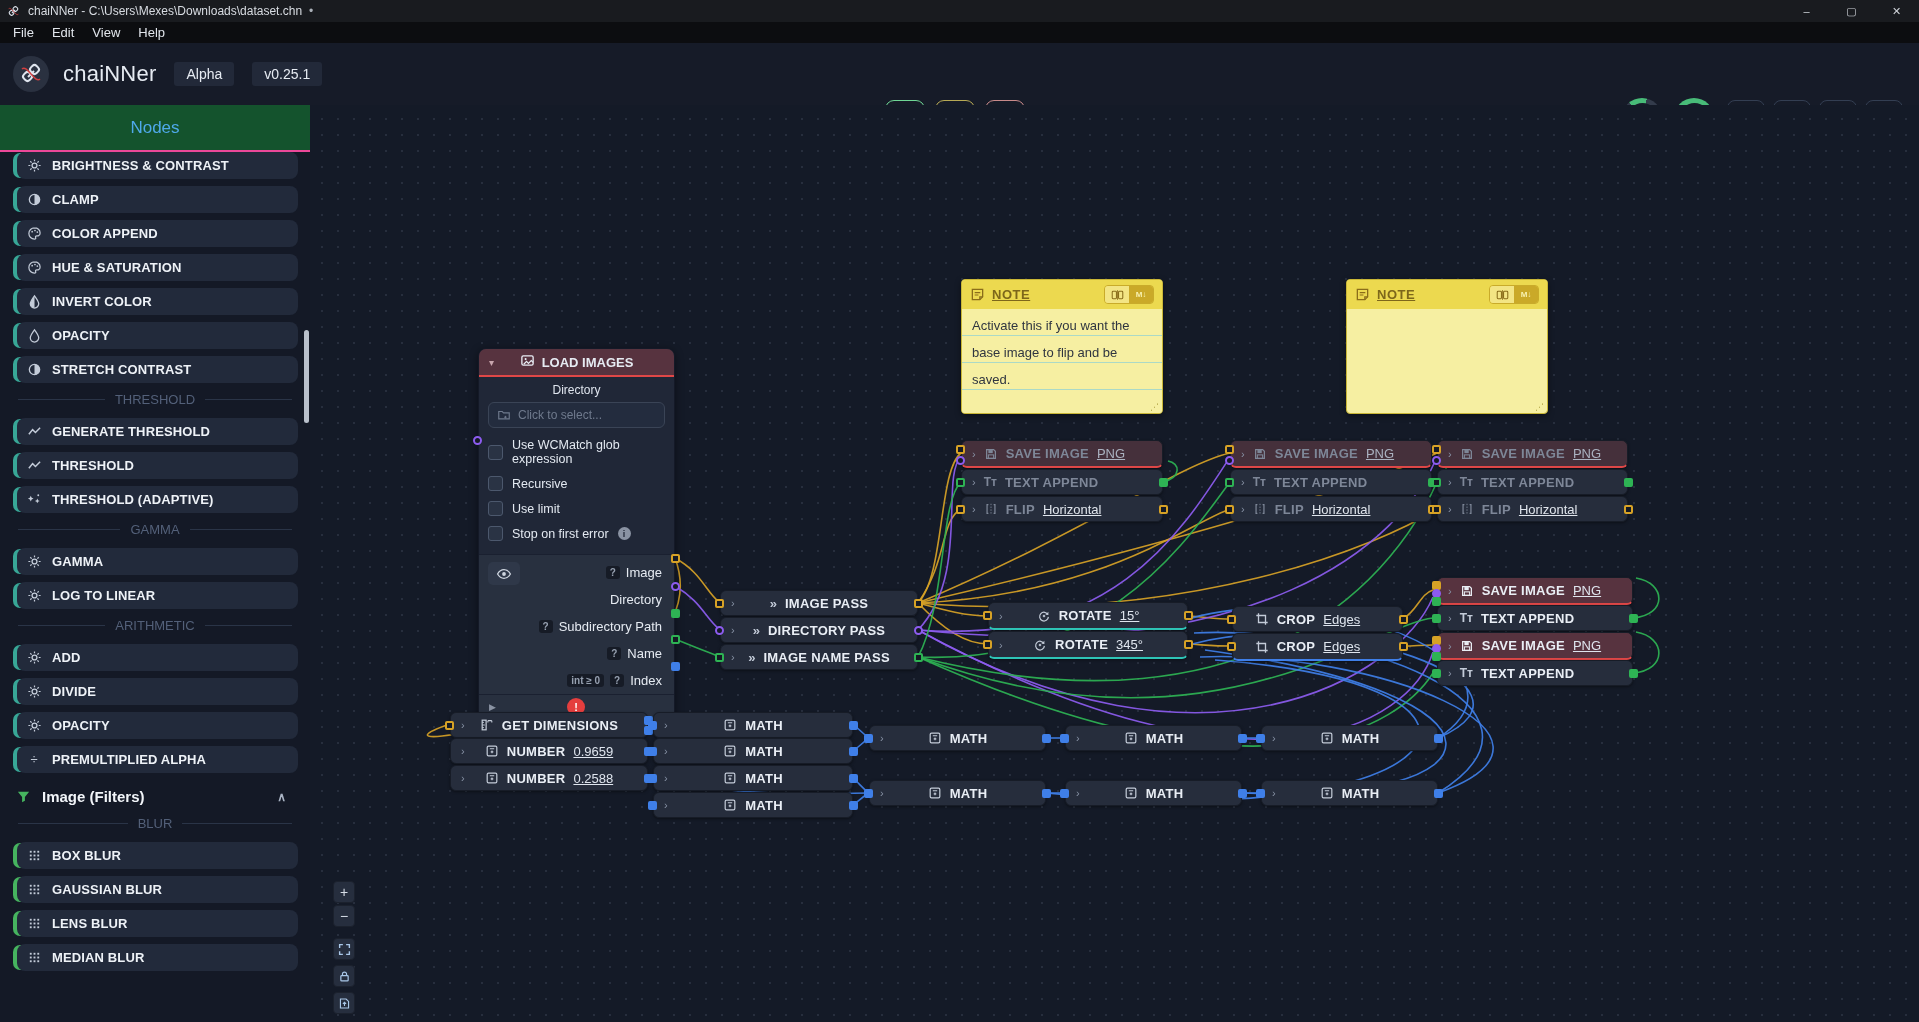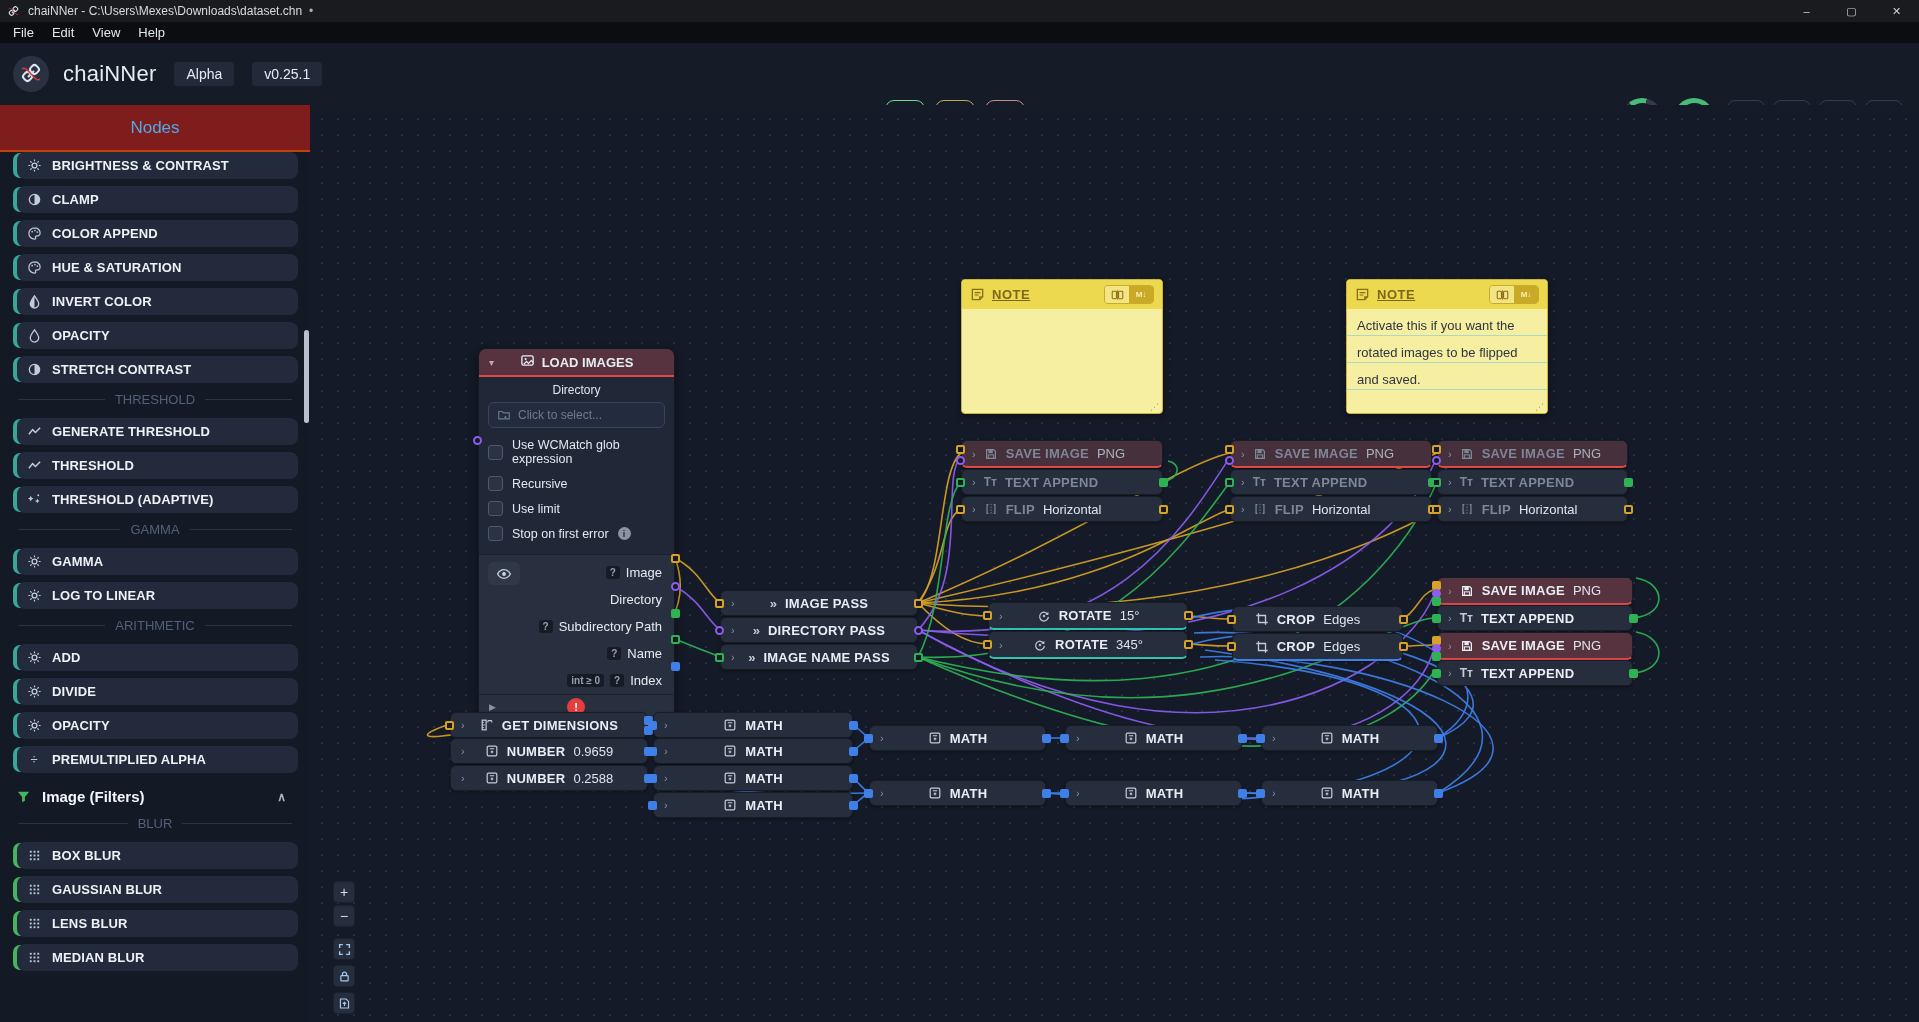--- a/index.html
+++ b/index.html
@@ -33,21 +33,21 @@
   .rings { position:absolute; right:205px; top:55px; display:flex; gap:12px; }
   .ring { width:40px; height:40px; border-radius:50%; display:grid; place-items:center; }
   .ring.cpu { background:conic-gradient(from -40deg,#48bb78 0 15%,#333b4b 0); }
   .ring.ram { background:conic-gradient(from -90deg,#48bb78 0 58%,#333b4b 0); }
   .ring .inner { width:31px; height:31px; border-radius:50%; background:#161b28; display:grid; place-items:center; font-size:10px; font-weight:bold; color:#eef2f7; }
   .hbtns { position:absolute; right:16px; top:57px; display:flex; gap:8px; }
   .hbtn { width:38px; height:36px; border:1px solid #333e52; border-radius:8px; display:grid; place-items:center; color:#e6ebf2; }
 
   
   .sidebar { position:absolute; left:0; top:105px; width:310px; bottom:0; background:#141926; overflow:hidden; }
-  .tabstrip { height:47px; background:#7f1d1d; border-bottom:2px solid #c2410c; display:grid; place-items:center; }
+  .tabstrip { height:47px; background:#14532d; border-bottom:2px solid #ec4899; display:grid; place-items:center; }
   .tablabel { color:#4fa9ea; font-size:17px; }
   .search { margin:9px 12px 12px 12px; height:31px; background:#1d2433; border-radius:7px; display:flex; align-items:center; padding:0 10px; gap:9px; }
   .search input { background:transparent; border:none; outline:none; color:#cfd6e0; font-size:15px; font-family:inherit; width:100%; }
   .search input::placeholder { color:#6f7a8d; }
   .sitem { position:relative; height:27px; margin:0 12px 7px 17px; background:#222a3b; border-radius:8px; display:flex; align-items:center; padding-left:9px; gap:10px; box-shadow:-5px 0 0 -1px var(--acc); }
   .sitem .sic { width:16px; display:flex; justify-content:center; color:#c3cbd8; font-size:13px; }
   .sitem .slabel { font-size:13px; font-weight:bold; color:#eef2f7; letter-spacing:.01em; white-space:nowrap; }
   .divider { display:flex; align-items:center; gap:10px; color:#536079; font-size:13px; margin:9px 18px 11px 18px; }
   .divider::before,.divider::after { content:""; flex:1; height:1px; background:#2a3447; }
   .section-head { display:flex; align-items:center; gap:11px; margin:15px 16px 11px 16px; font-size:15px; font-weight:bold; color:#f2f5f9; }
@@ -57,21 +57,21 @@
   
   .canvas { position:absolute; left:310px; top:105px; right:0; bottom:0; background:#141a27; background-image:radial-gradient(#272e3d 1.1px,transparent 1.4px); background-size:16px 16px; background-position:4px 6px; }
   .edges { position:absolute; left:0; top:0; z-index:1; }
   .edges path { fill:none; stroke-width:1.6; opacity:.92; }
 
   .node,.cn { position:absolute; z-index:2; }
   .cn { height:26px; background:#262d3c; border:1px solid #171c27; border-radius:6px; display:flex; align-items:center; padding:0 10px; gap:8px; box-shadow:0 1px 3px rgba(0,0,0,.4); font-size:13px; }
   .cn .chev { color:#8792a5; font-size:11px; }
   .cn .nic { color:#c3cbd8; display:flex; }
   .cn .ti { font-weight:bold; letter-spacing:.02em; color:#e9eef5; white-space:nowrap; }
-  .cn .val { color:#dfe5ee; white-space:nowrap; }
+  .cn .val { color:#dfe5ee; white-space:nowrap;text-decoration:underline; }
   .cn.dis .ti { color:#7e8798; } .cn.dis .val { color:#e0e5ec; }
   .cn.dis .nic { color:#7e8798; }
   .cn.savehead { background:#57333f; border-bottom:2px solid #e04747; height:28px; }
   .cn.savehead.dis { background:#45303b; }
   .cn.teal { border-bottom:2px solid #2ec4b6; height:28px; }
   .cn.bluebot { border-bottom:2px solid #3f7fe8; height:28px; }
   .cn.center { justify-content:center; }
   .cn.center .chev { position:absolute; left:10px; }
   .h { position:absolute; width:9px; height:9px; border-radius:2px; background:#151a24; border:2px solid var(--c); z-index:4; }
   .h.round { border-radius:50%; }
@@ -663,38 +663,38 @@
       <span class="note-title">NOTE</span>
       <span class="note-btns">
         <span class="note-btn">
             <svg width="13" height="10">
               <use href="#i-split"></use>
             </svg>
           </span>
         <span class="note-btn md">M↓</span>
       </span>
     </div>
+    <div class="note-body">Activate this if you want the base image to flip and be saved.</div>
     <span class="note-grip">⋰</span>
   </div>
   <div class="note" style="left:1036px; top:174px;">
     <div class="note-head">
       <svg width="15" height="15" color="#8a6d1a">
           <use href="#i-note"></use>
         </svg>
       <span class="note-title">NOTE</span>
       <span class="note-btns">
         <span class="note-btn">
             <svg width="13" height="10">
               <use href="#i-split"></use>
             </svg>
           </span>
         <span class="note-btn md">M↓</span>
       </span>
     </div>
-    <div class="note-body">Activate this if you want the rotated images to be flipped and saved.</div>
     <span class="note-grip">⋰</span>
   </div>
 
   <div class="cn savehead dis" style="left:651px; top:335px; width:202px;">
     <span class="chev">›</span>
     <span class="nic">
         <svg width="14" height="14">
           <use href="#i-save"></use>
         </svg>
       </span>

